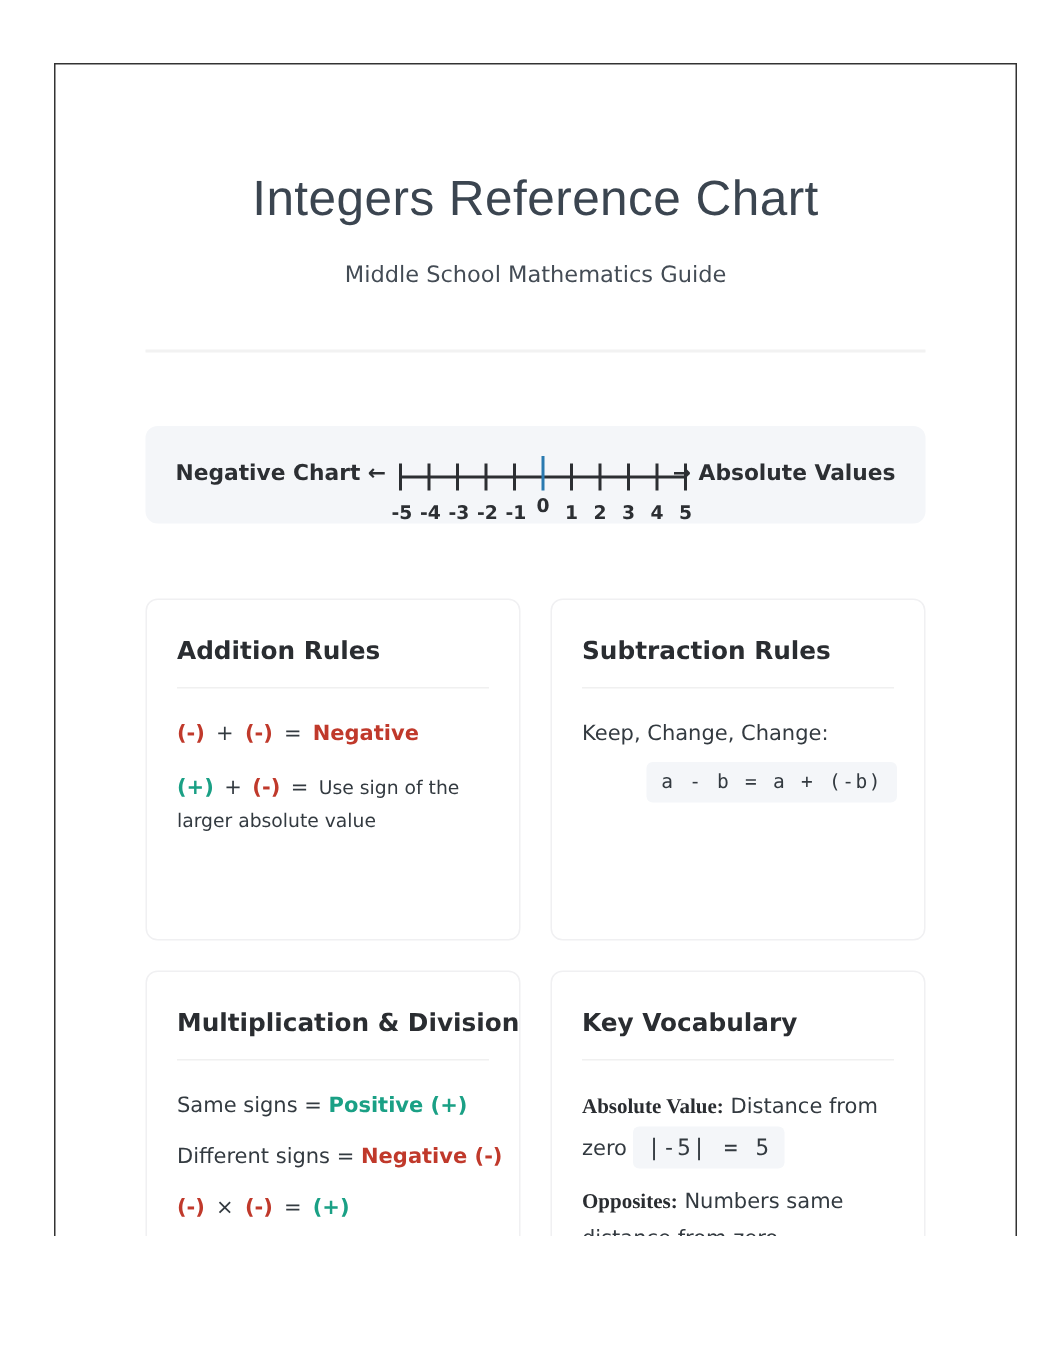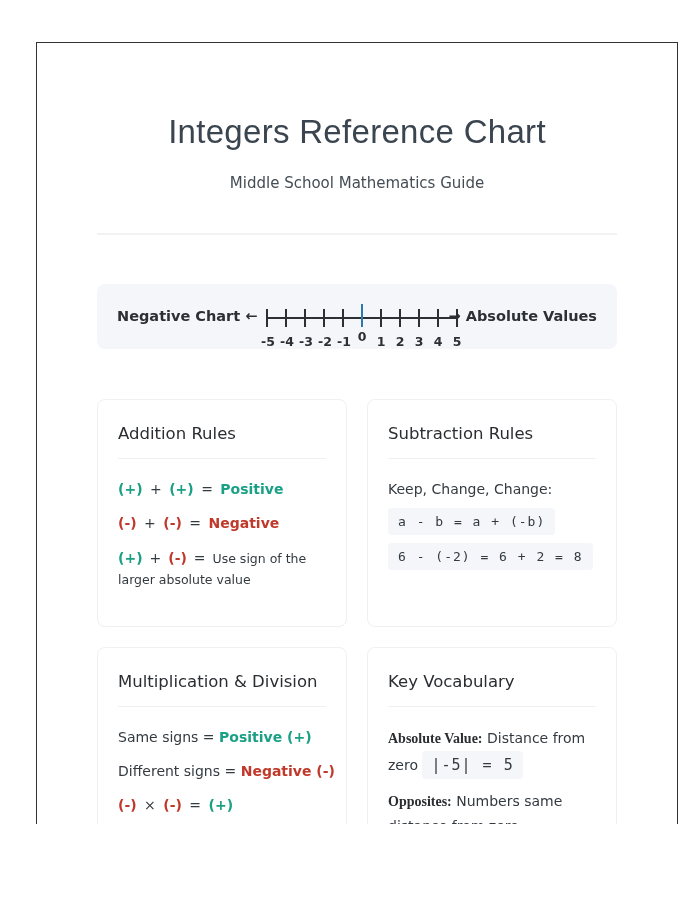--- a/index.html
+++ b/index.html
@@ -42,38 +42,38 @@
     position: absolute; top: 50px; font-size: 12.5px; font-weight: bold; color: #2c2f33;
     width: 20px; text-align: center; margin-left: -10px;
   }
   .nl-num.zero { top: 45px; }
 
   .card {
     position: absolute; width: 250px; background: #fff;
     border: 1px solid #f0f0f2; border-radius: 8px;
   }
   .card-title {
-    position: absolute; left: 20px; top: 24px; font-size: 16.5px; font-weight: normal; color: #2a2d31;
+    position: absolute; left: 20px; top: 24px; font-size: 16.5px; font-weight: bold; color: #2a2d31;
     white-space: nowrap;
   }
   .card-rule { position: absolute; left: 20px; right: 20px; top: 58px; height: 1px; background: #f0f0f0; }
   .card-body { position: absolute; left: 20px; right: 18px; top: 80px; font-size: 14px; color: #333a40; }
 
   .row { margin-bottom: 16px; white-space: nowrap; line-height: 18px; }
   .row.wrap { white-space: normal; line-height: 21px; font-size: 12.5px; }
   .pos { color: #1aa085; font-weight: bold; }
   .neg { color: #c0392b; font-weight: bold; }
   .op { color: #333a40; font-weight: normal; margin: 0 3px; }
 
   .code {
     display: inline-block; font-family: "DejaVu Sans Mono", "Liberation Mono", monospace;
     font-size: 13px; background: #f4f6f9; border-radius: 4px; padding: 6px 10px; color: #333a40;
     letter-spacing: 1px; word-spacing: 1px;
   }
-  .code-block { margin-bottom: 8px; }
+  .code-block { margin-bottom: 8px; text-align: right; }
   .vocab { line-height: 24px; margin-bottom: 10px; white-space: normal; }
   .vocab b { color: #2a2d31; font-family: Liberation Serif, serif; }
   .vocab .code { padding: 2px 9px; font-size: 15px; }
 </style>
 </head>
 <body>
 
 <div class="viewport">
   <div class="page-frame">
     <div class="inner">
@@ -110,27 +110,20 @@
         <span class="nl-num" style="left:341px">4</span>
         <span class="nl-num" style="left:360px">5</span>
         <span class="nl-label nl-right">→ Absolute Values</span>
       </div>
 
       <div class="card" style="left:0; top:356px; height:228px;">
         <div class="card-title">Addition Rules</div>
         <div class="card-rule"></div>
         <div class="card-body">
           <div class="row">
-            <span class="pos">(+)</span>
-            <span class="op">+</span>
-            <span class="pos">(+)</span>
-            <span class="op">=</span>
-            <span class="pos">Positive</span>
-          </div>
-          <div class="row">
             <span class="neg">(-)</span>
             <span class="op">+</span>
             <span class="neg">(-)</span>
             <span class="op">=</span>
             <span class="neg">Negative</span>
           </div>
           <div class="row wrap">
             <span class="pos" style="font-size:14px">(+)</span>
             <span class="op" style="font-size:14px">+</span>
             <span class="neg" style="font-size:14px">(-)</span>
@@ -139,21 +132,20 @@
           </div>
         </div>
       </div>
 
       <div class="card" style="left:270px; top:356px; height:228px;">
         <div class="card-title">Subtraction Rules</div>
         <div class="card-rule"></div>
         <div class="card-body">
           <div class="row" style="margin-bottom:10px">Keep, Change, Change:</div>
           <div class="code-block"><span class="code">a - b = a + (-b)</span></div>
-          <div class="code-block"><span class="code">6 - (-2) = 6 + 2 = 8</span></div>
         </div>
       </div>
 
       <div class="card" style="left:0; top:604px; height:260px;">
         <div class="card-title">Multiplication &amp; Division</div>
         <div class="card-rule"></div>
         <div class="card-body">
           <div class="row">
             <span>Same signs =</span>
             <span class="pos">Positive (+)</span>

